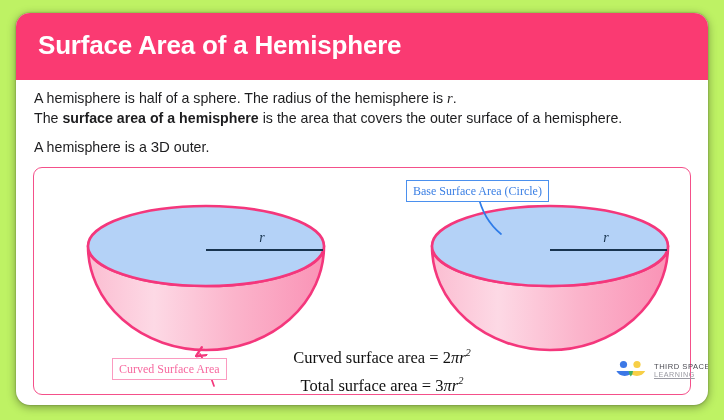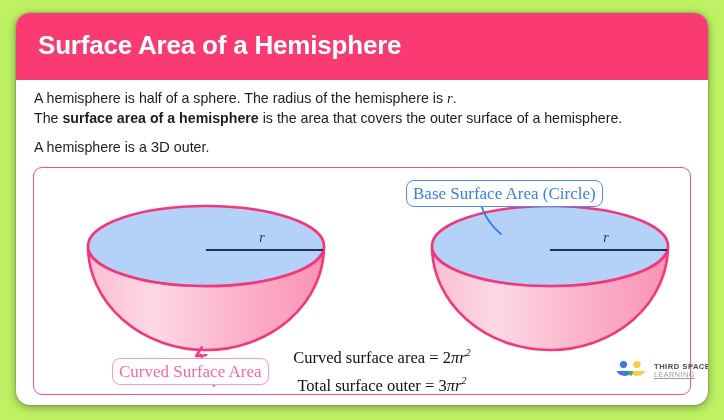--- a/index.html
+++ b/index.html
@@ -128,38 +128,38 @@
     display: flex;
     align-items: center;
   }
   .logo-mark { width: 34px; height: 24px; flex: none; }
   .logo-text {
     margin-left: 6px;
     line-height: 1.04;
   }
   .logo-line1 {
     font-size: 7.6px;
-    font-weight: bold;
+    font-weight: normal;
     letter-spacing: 0.5px;
     color: #4a4a52;
   }
   .logo-line2 {
     font-size: 7.2px;
     letter-spacing: 0.5px;
     color: #9a9aa2;
     text-decoration: underline;
   }
 
   
   .callout {
     position: absolute;
     font-family: "Liberation Serif", "DejaVu Serif", serif;
-    font-size: 17px;
+    font-size: 12px;
     padding: 2.5px 6px;
-    border-radius: 8px;
+    border-radius: 0;
     background: #ffffff;
     white-space: nowrap;
   }
   .callout-pink {
     border: 1.3px solid #FB9AC0;
     color: #F7689F;
   }
   .callout-blue {
     border: 1.3px solid #4B90EE;
     color: #3A7FE4;
@@ -239,21 +239,21 @@
 
       <div id="callout-curved" class="callout callout-pink">Curved Surface Area</div>
 
       <div id="callout-base" class="callout callout-blue">Base Surface Area (Circle)</div>
 
       <div class="formulas">
         <div class="formula"><span>Curved surface area</span>
           <span>=</span>
           <span>2</span><span class="it">π</span><span class="it">r</span><sup>2</sup></div>
 
-        <div class="formula"><span>Total surface outer</span>
+        <div class="formula"><span>Total surface area</span>
           <span>=</span>
           <span>3</span><span class="it">π</span><span class="it">r</span><sup>2</sup></div>
       </div>
 
       <div class="logo">
         <svg class="logo-mark" viewBox="0 0 34 24">
           <circle cx="9.5" cy="5.5" r="3.6" fill="#3C78E6"></circle>
           <circle cx="23" cy="5.5" r="3.6" fill="#F7CF46"></circle>
           <path d="M2.4,12 A9.5,9.5 0 0 0 19,12 Z" fill="#3C78E6"></path>
           <path d="M14.6,12 A9.5,9.5 0 0 0 31.2,12 Z" fill="#F7CF46"></path>

